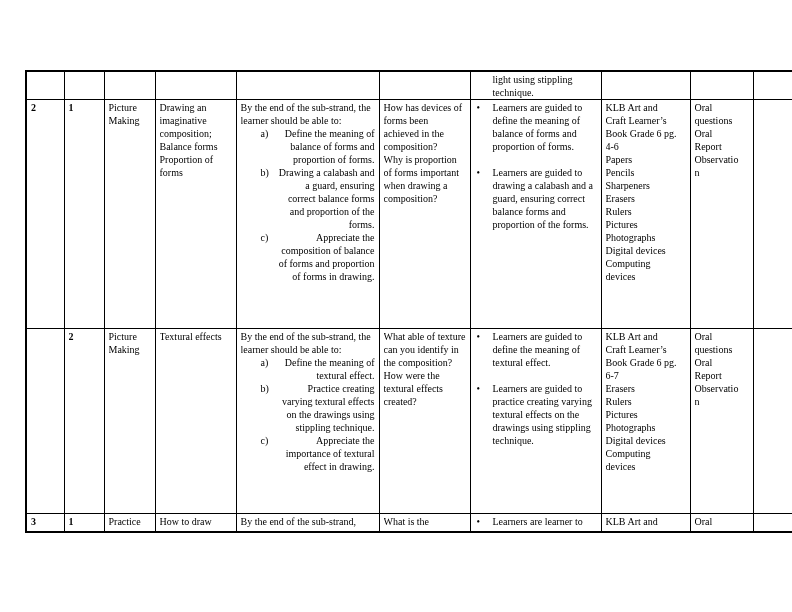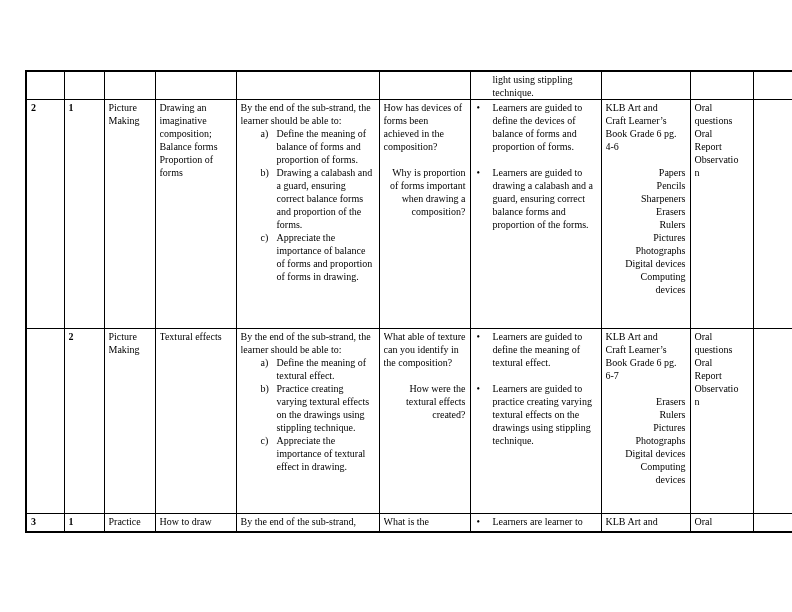--- a/index.html
+++ b/index.html
@@ -31,24 +31,24 @@
     padding: 1px 4px;
     overflow: hidden;
   }
   .ci { overflow: hidden; }
   .r0 .ci { height: 25px; }
   .r1 .ci { height: 226px; }
   .r2 .ci { height: 182px; }
   .r3 .ci { height: 15px; }
   .b { font-weight: bold; }
   .p { white-space: pre-line; }
-  .p + .p { margin-top: 13px; text-align: right; }
+  .p + .p { margin-top: 0; }
   .li { display: flex; }
   .lm { width: 16px; margin-left: 20px; flex: none; }
-  .lt { flex: 1; }
+  .lt { flex: 1; text-align: right; }
   .bi { display: flex; }
   .bi + .bi, .bcont + .bi { margin-top: 13px; }
   .bm { width: 16px; padding-left: 2px; flex: none; }
   .bt { flex: 1; }
   .bcont { margin-left: 18px; white-space: pre-line; }
 </style>
 </head>
 <body>
 
 <div class="page">
@@ -129,35 +129,35 @@
               <div class="li">
                 <div class="lm">a)</div>
                 <div class="lt">Define the meaning of balance of forms and proportion of forms.</div>
               </div>
               <div class="li">
                 <div class="lm">b)</div>
                 <div class="lt">Drawing a calabash and a guard, ensuring correct balance forms and proportion of the forms.</div>
               </div>
               <div class="li">
                 <div class="lm">c)</div>
-                <div class="lt">Appreciate the importance of balance of forms and proportion of forms in drawing.</div>
+                <div class="lt">Appreciate the composition of balance of forms and proportion of forms in drawing.</div>
               </div>
             </div>
           </td>
           <td>
             <div class="ci">
               <div class="p">How has devices of forms been achieved in the composition?</div>
               <div class="p">Why is proportion of forms important when drawing a composition?</div>
             </div>
           </td>
           <td>
             <div class="ci">
               <div class="bi">
                 <div class="bm">•</div>
-                <div class="bt">Learners are guided to define the devices of balance of forms and proportion of forms.</div>
+                <div class="bt">Learners are guided to define the meaning of balance of forms and proportion of forms.</div>
               </div>
               <div class="bi">
                 <div class="bm">•</div>
                 <div class="bt">Learners are guided to drawing a calabash and a guard, ensuring correct balance forms and proportion of the forms.</div>
               </div>
             </div>
           </td>
           <td>
             <div class="ci">
               <div class="p">KLB Art and

